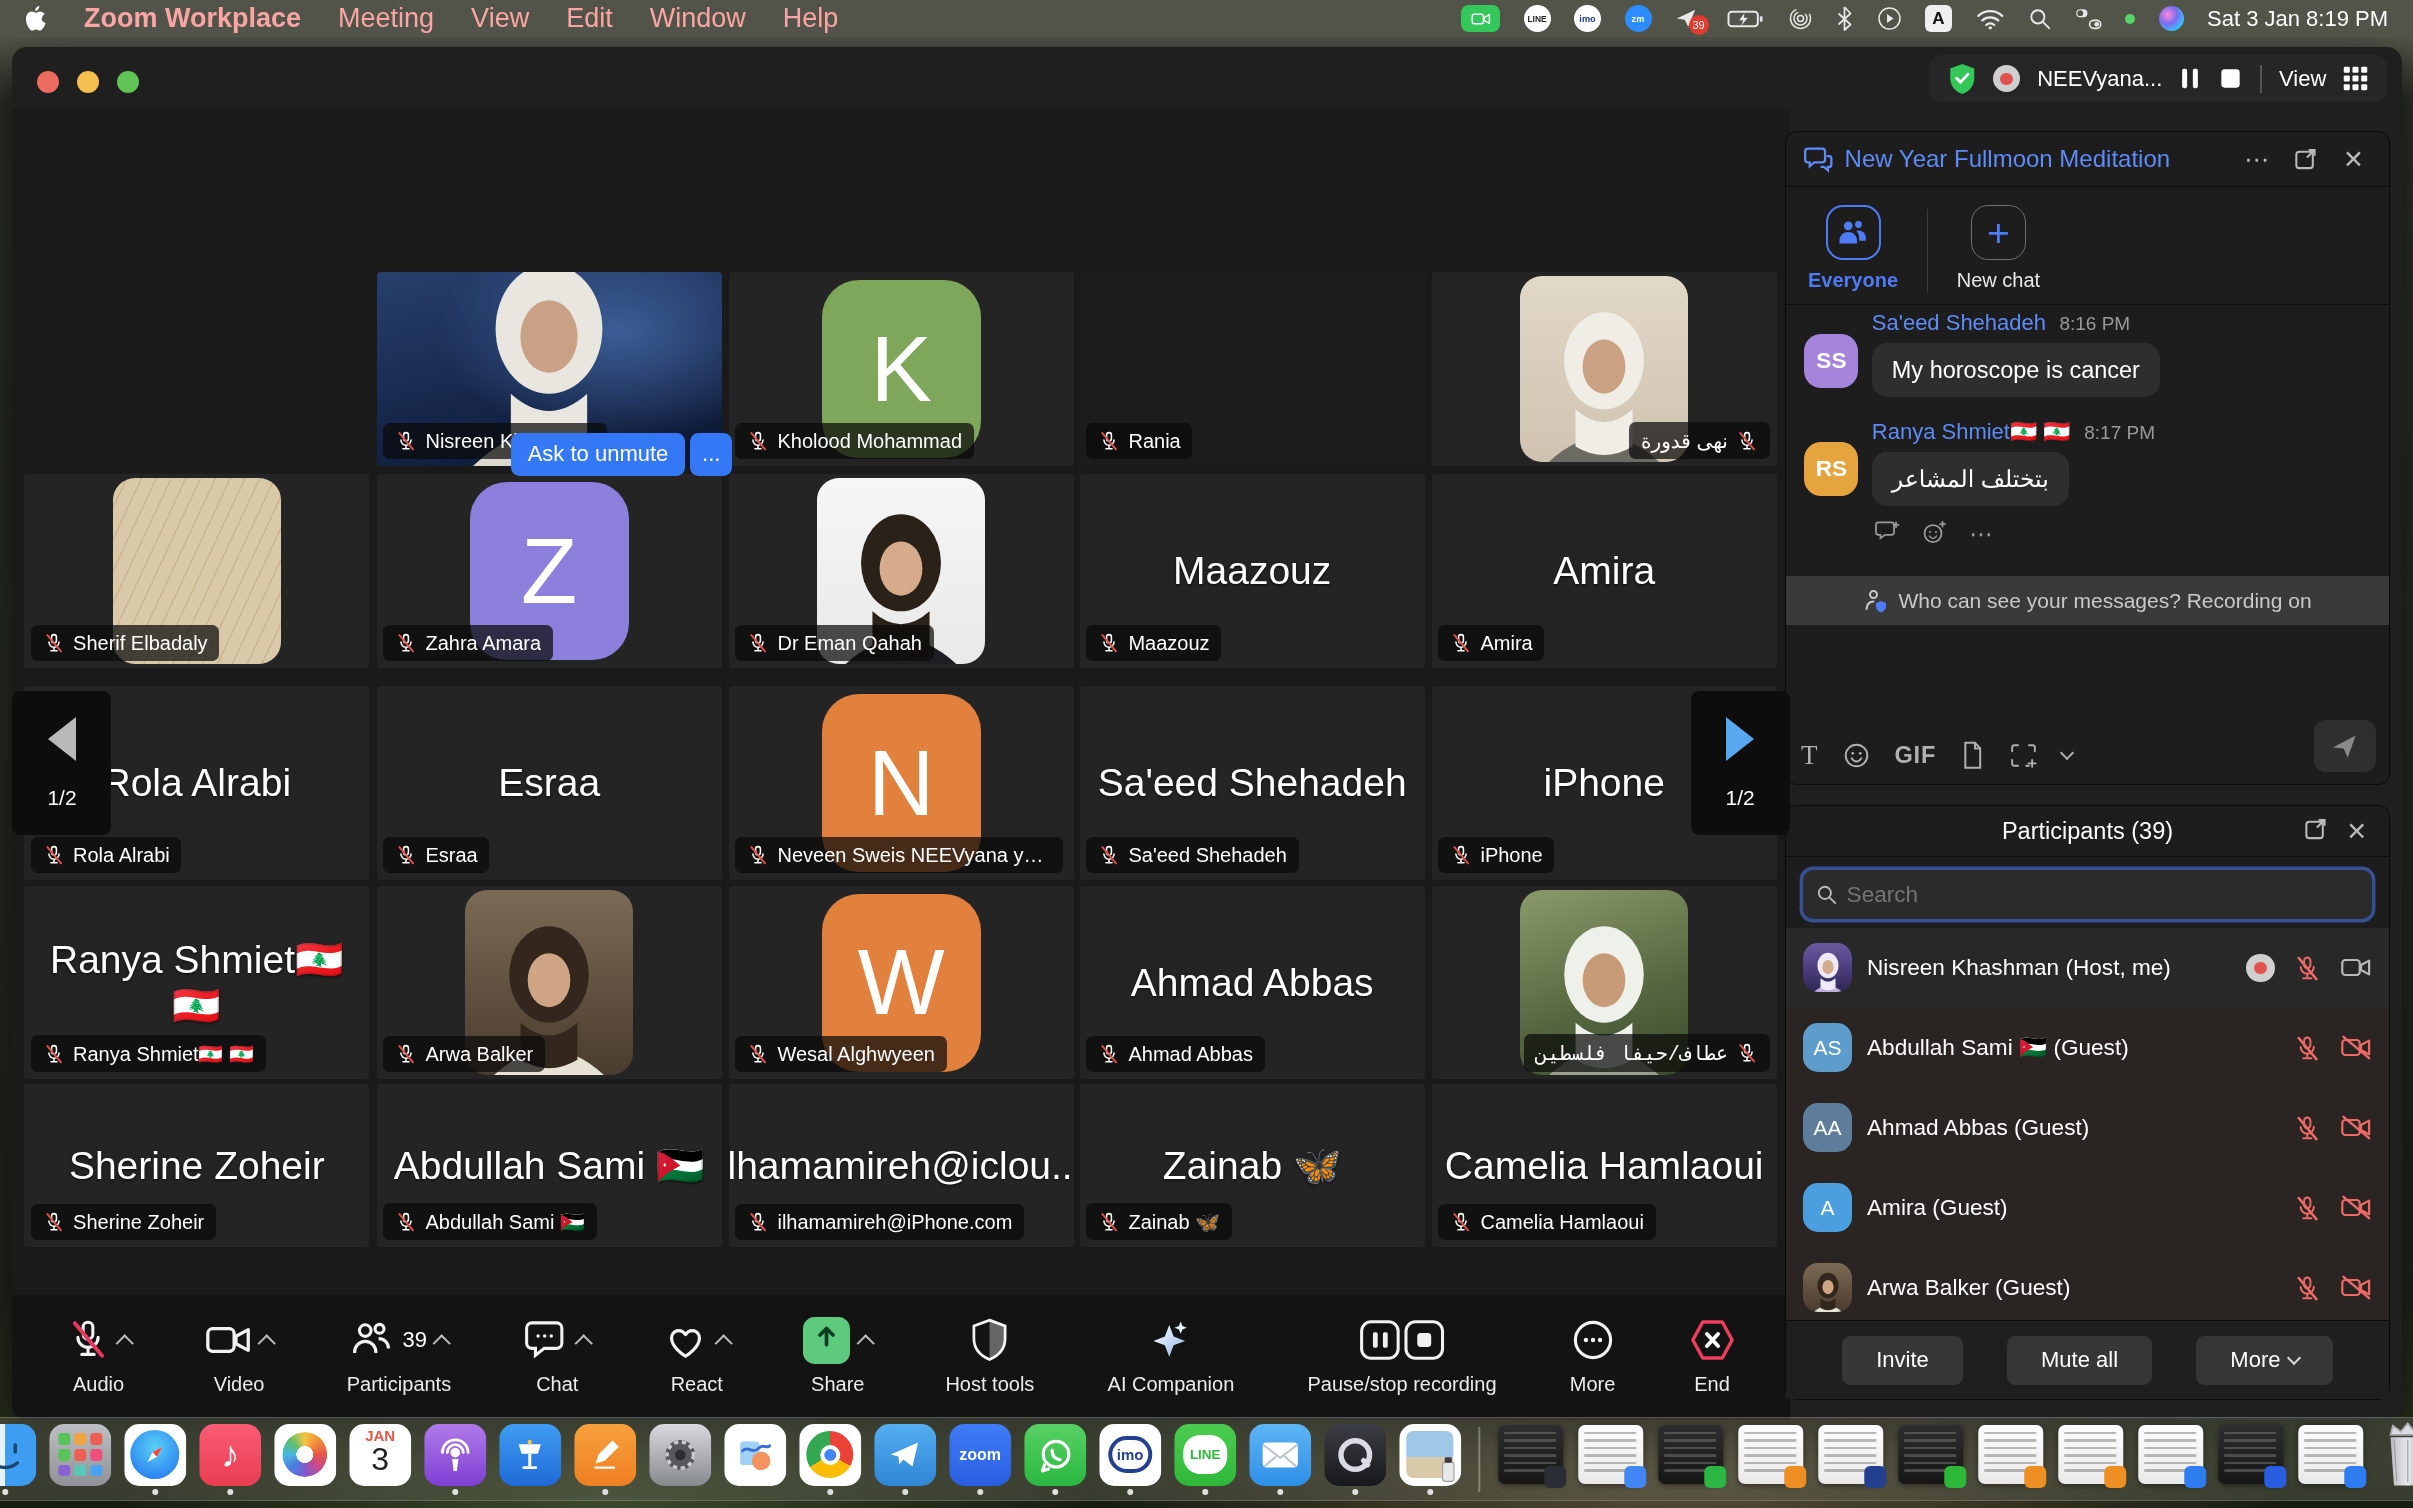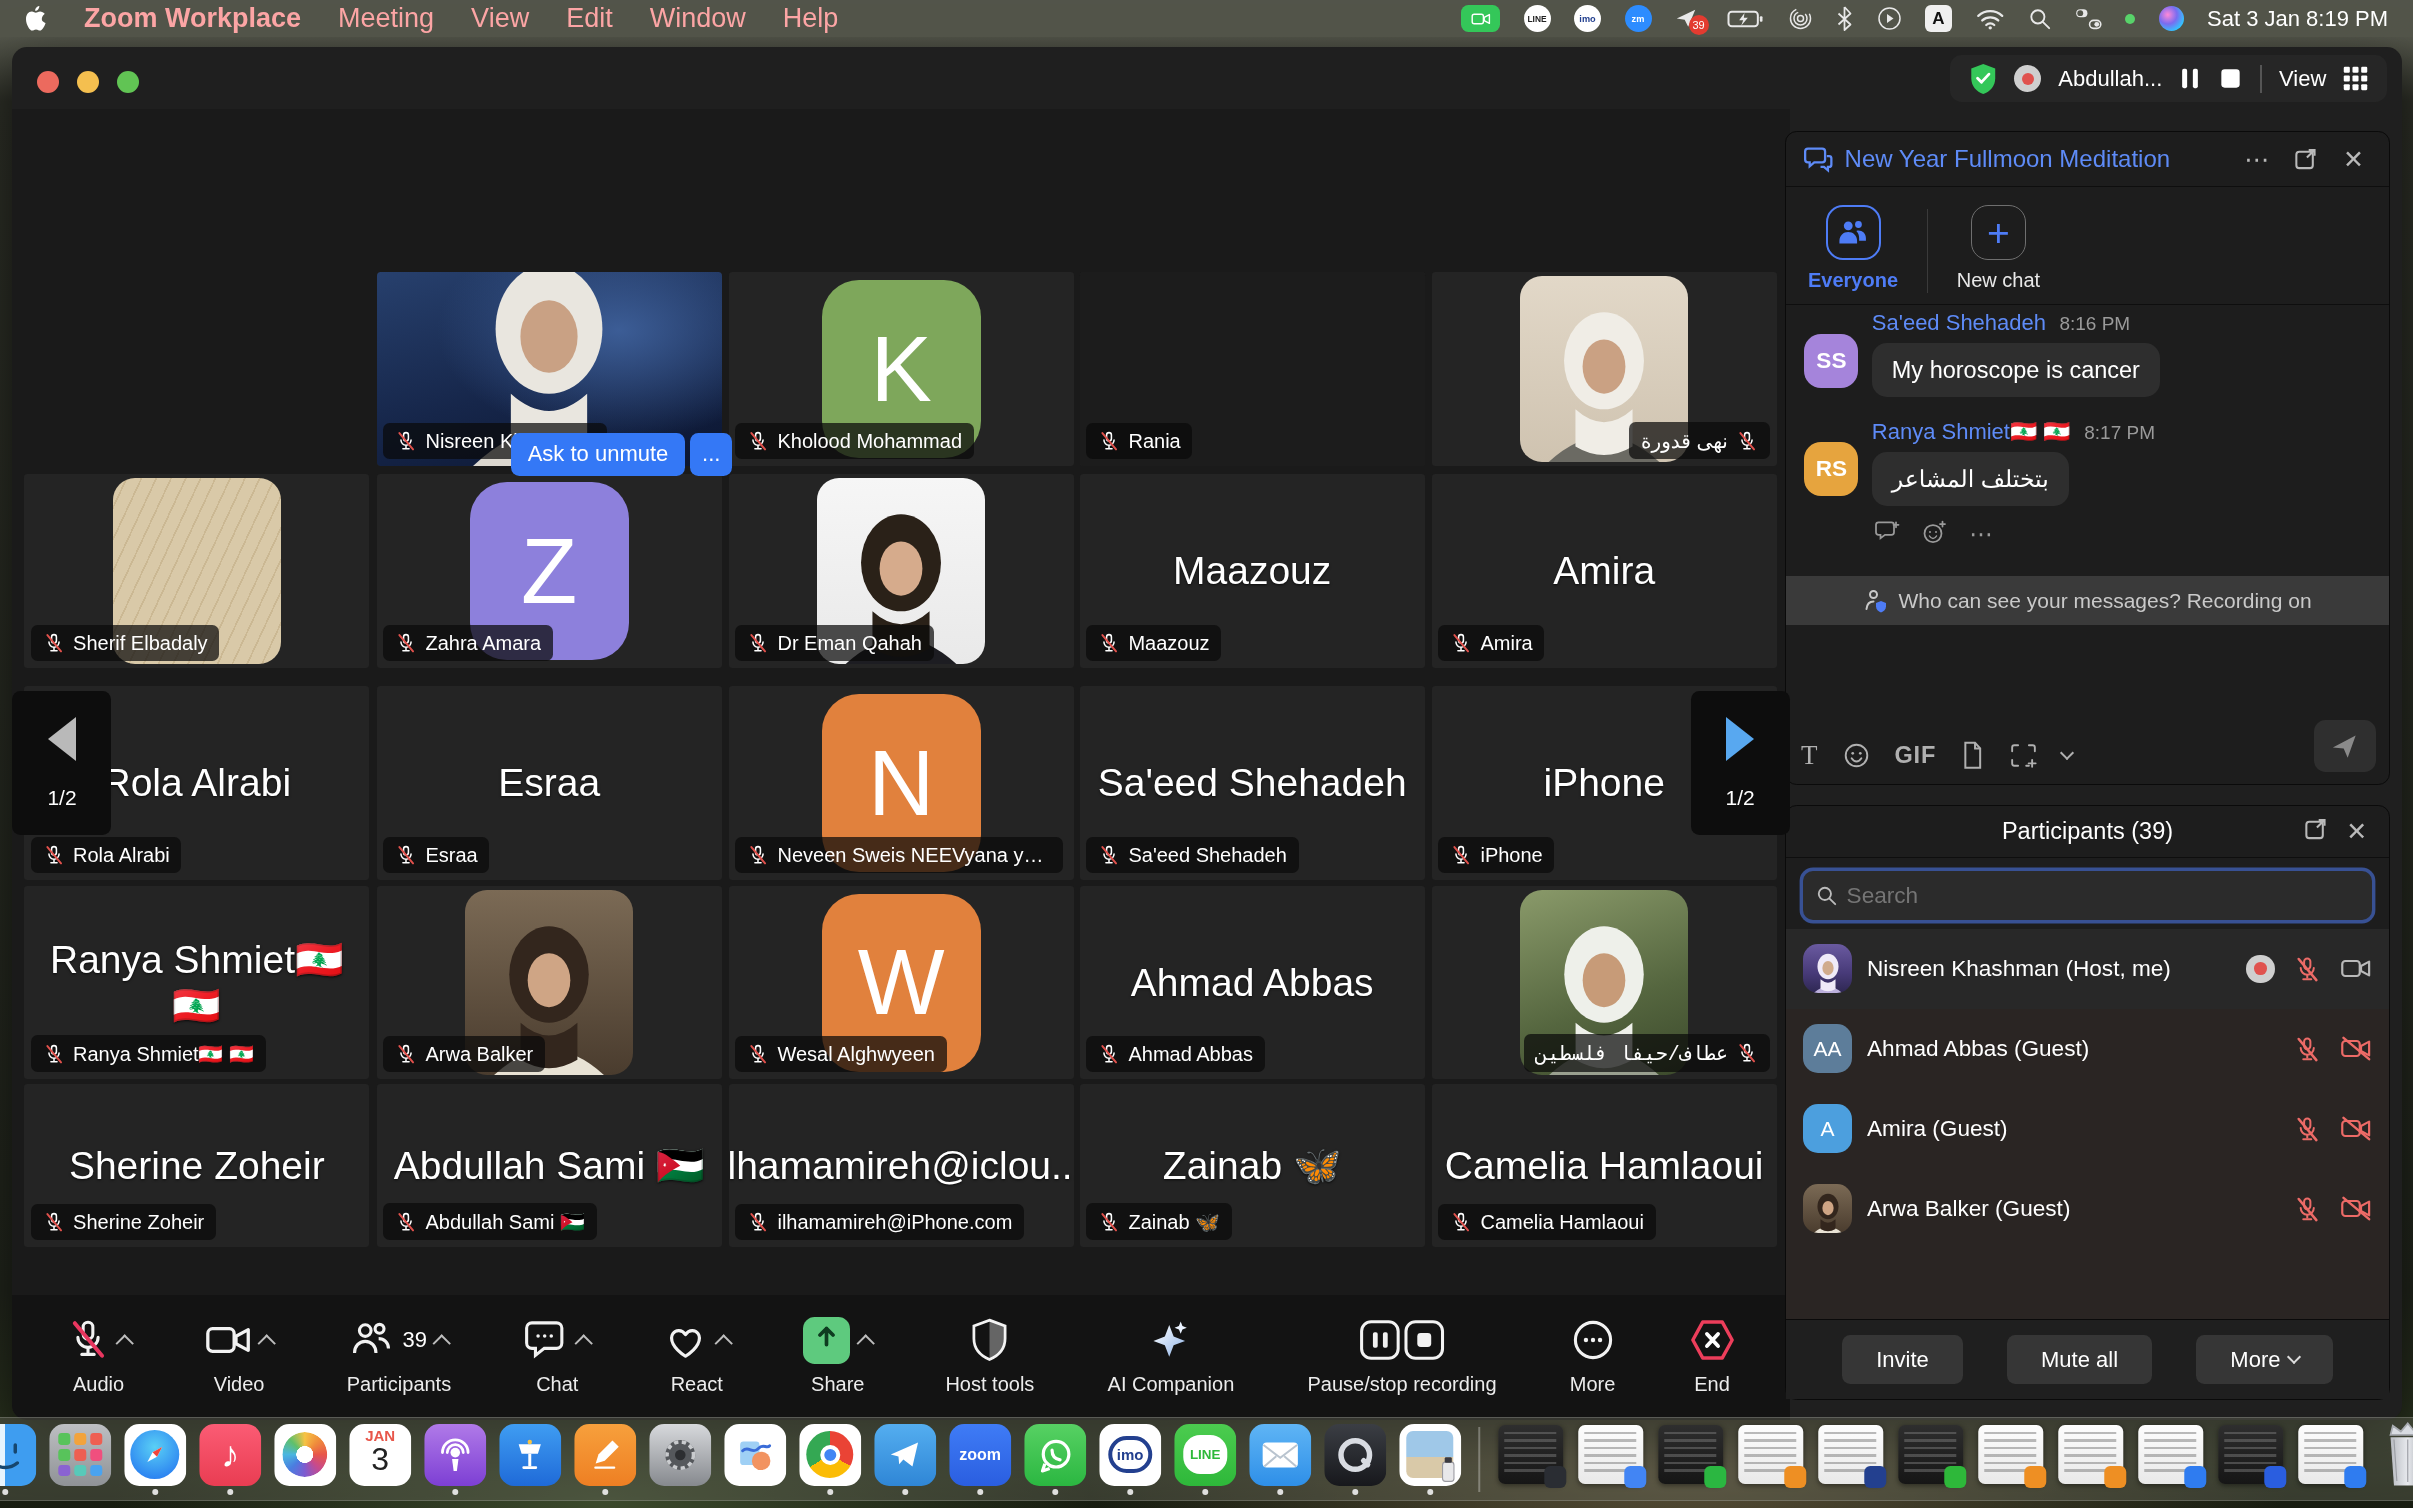--- a/index.html
+++ b/index.html
@@ -261,21 +261,21 @@
     <div class="tb-right">
       <span>
         <svg width="28.5" height="32" viewBox="0 0 100 110">
             <path fill="#34C759" d="M50 2l42 16v34c0 28-18 46-42 56C26 98 8 80 8 52V18L50 2z"></path>
             <path d="M30 52l14 14 26-28" stroke="#fff" stroke-width="10" fill="none" stroke-linecap="round" stroke-linejoin="round"></path>
           </svg>
       </span>
       <span class="rec-dot-wrap">
           <span class="rec-dot"></span>
         </span>
-      <span class="rec-label">Abdullah...</span>
+      <span class="rec-label">NEEVyana...</span>
       <span>
         <svg width="22" height="25" viewBox="0 0 60 70">
             <rect x="8" y="8" width="14" height="54" rx="5" fill="#fff"></rect>
             <rect x="38" y="8" width="14" height="54" rx="5" fill="#fff"></rect>
           </svg>
       </span>
       <span>
         <svg width="25" height="25" viewBox="0 0 60 60">
             <rect x="8" y="8" width="44" height="44" rx="8" fill="#fff"></rect>
           </svg>
@@ -1088,20 +1088,42 @@
             </span>
             <span>
               <svg width="32" height="25" viewBox="0 0 100 80">
                 <rect x="6" y="16" width="56" height="48" rx="10" fill="none" stroke="#b9b9b9" stroke-width="7"></rect>
                 <path d="M66 32l26-14v44L66 48z" fill="none" stroke="#b9b9b9" stroke-width="7" stroke-linejoin="round"></path>
               </svg>
             </span>
           </div>
         </div>
         <div class="prow">
+          <div class="pav" style="background: rgb(94, 156, 203);">AS</div>
+          <div class="pname">Abdullah Sami 🇯🇴 (Guest)</div>
+          <div class="pright">
+            <span>
+              <svg width="28.5" height="28.5" viewBox="0 0 100 100">
+                <rect x="39" y="12" width="22" height="38" rx="11" fill="none" stroke="#ED6B67" stroke-width="7"></rect>
+                <path d="M27 46a23 23 0 0 0 46 0" fill="none" stroke="#ED6B67" stroke-width="7" stroke-linecap="round"></path>
+                <line x1="50" y1="70" x2="50" y2="82" stroke="#ED6B67" stroke-width="7"></line>
+                <line x1="36" y1="85" x2="64" y2="85" stroke="#ED6B67" stroke-width="7" stroke-linecap="round"></line>
+                <line x1="20" y1="14" x2="82" y2="88" stroke="#ED6B67" stroke-width="9" stroke-linecap="round"></line>
+              </svg>
+            </span>
+            <span>
+              <svg width="32" height="25" viewBox="0 0 100 80">
+                <rect x="6" y="16" width="56" height="48" rx="10" fill="none" stroke="#ED6B67" stroke-width="7"></rect>
+                <path d="M66 32l26-14v44L66 48z" fill="none" stroke="#ED6B67" stroke-width="7" stroke-linejoin="round"></path>
+                <line x1="10" y1="6" x2="92" y2="74" stroke="#ED6B67" stroke-width="8" stroke-linecap="round"></line>
+              </svg>
+            </span>
+          </div>
+        </div>
+        <div class="prow">
           <div class="pav" style="background: rgb(93, 125, 154);">AA</div>
           <div class="pname">Ahmad Abbas (Guest)</div>
           <div class="pright">
             <span>
               <svg width="28.5" height="28.5" viewBox="0 0 100 100">
                 <rect x="39" y="12" width="22" height="38" rx="11" fill="none" stroke="#ED6B67" stroke-width="7"></rect>
                 <path d="M27 46a23 23 0 0 0 46 0" fill="none" stroke="#ED6B67" stroke-width="7" stroke-linecap="round"></path>
                 <line x1="50" y1="70" x2="50" y2="82" stroke="#ED6B67" stroke-width="7"></line>
                 <line x1="36" y1="85" x2="64" y2="85" stroke="#ED6B67" stroke-width="7" stroke-linecap="round"></line>
                 <line x1="20" y1="14" x2="82" y2="88" stroke="#ED6B67" stroke-width="9" stroke-linecap="round"></line>

